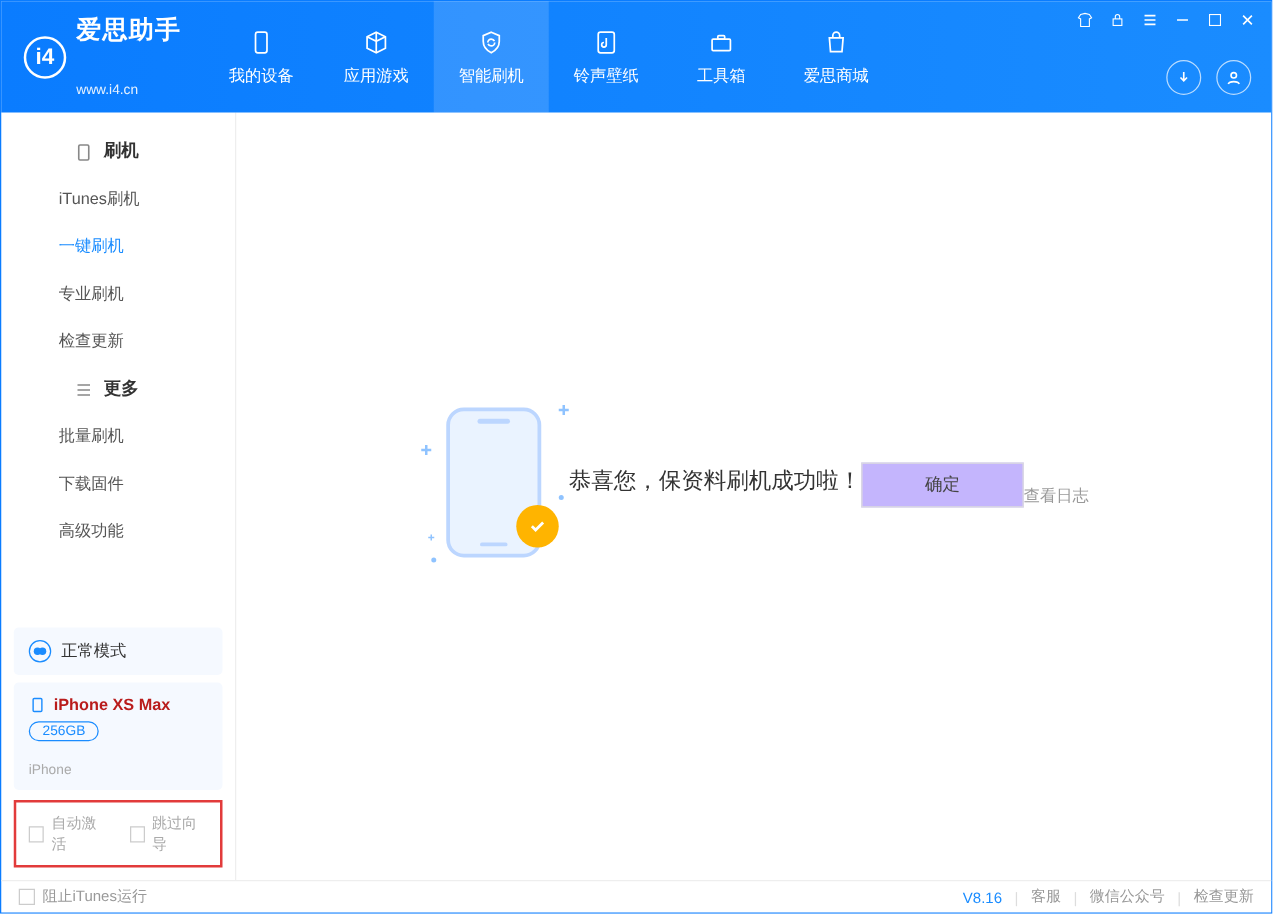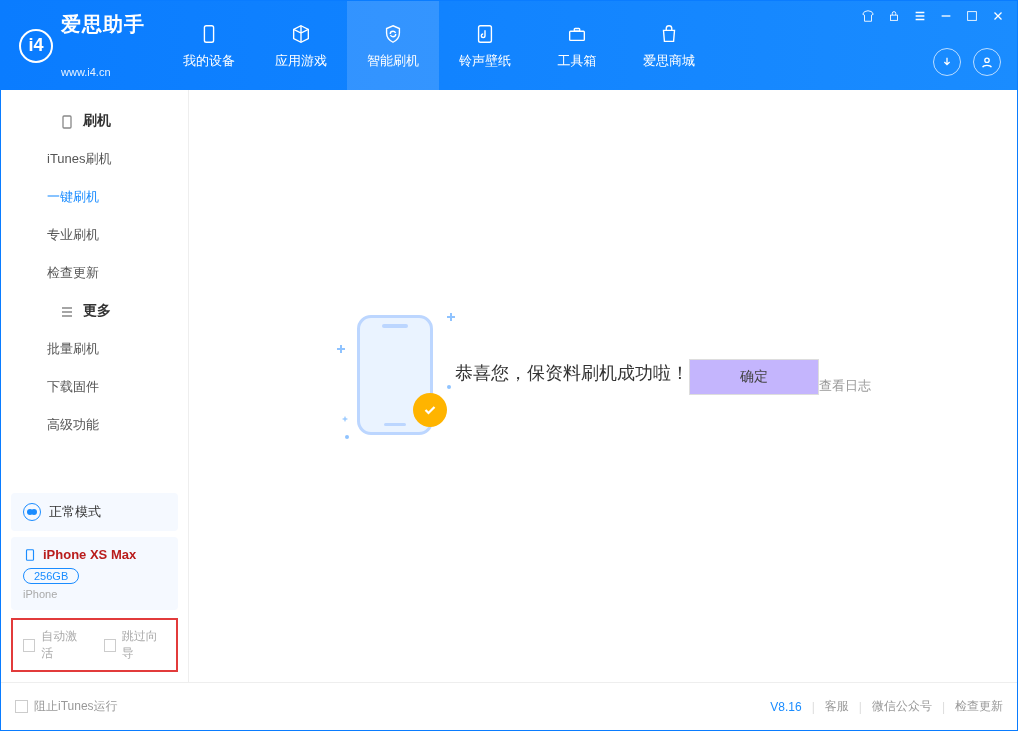--- a/index.html
+++ b/index.html
@@ -37,21 +37,21 @@
 .sb-item.active { color:#1a8cff; }
 
 .sb-bottom { border-top:0; }
 .mode-card, .device-card { margin:6px 10px; background:#f5f9ff; border-radius:4px; padding:10px 12px; font-size:13px; }
 .mode-card { display:flex; align-items:center; gap:8px; color:#333; }
 .mode-icon { width:18px; height:18px; border:1.5px solid #1a8cff; border-radius:50%; display:flex; align-items:center; justify-content:center; }
 .mode-icon .dots { width:6px; height:6px; background:#1a8cff; border-radius:50%; box-shadow: 4px 0 0 #1a8cff; transform:translateX(-2px); }
 .device-card .dev-title { font-weight:bold; color:#b91c1c; display:flex; align-items:flex-end; gap:6px; }
 .device-card .dev-title svg{ stroke:#1a8cff; }
 .dev-badge { display:inline-block; margin-top:6px; padding:1px 10px; border:1px solid #1a8cff; border-radius:10px; font-size:11px; color:#1a8cff; }
-.dev-sub { font-size:11px; color:#aaa; margin-top:4px; }
+.dev-sub { font-size:11px; color:#aaa; margin-top:17px; }
 
 .red-box { margin:8px 10px 10px; border:2px solid #e23b3b; padding:8px 10px; display:flex; gap:18px; align-items:center; }
 .chk { display:flex; align-items:center; gap:6px; font-size:12px; color:#aaa; cursor:pointer; }
 .chk .box { width:13px; height:13px; border:1px solid #ccc; }
 
 
 .main { flex:1; display:flex; flex-direction:row; align-items:center; justify-content:center; position:relative; }
 .illus { width:120px; height:140px; position:relative; margin-bottom:22px; }
 .phone { position:absolute; left:22px; top:10px; width:76px; height:120px; border:3px solid #bcd6ff; border-radius:14px; background:#eaf3ff; }
 .phone::before { content:""; position:absolute; top:6px; left:50%; transform:translateX(-50%); width:26px; height:4px; background:#bcd6ff; border-radius:2px; }
@@ -64,21 +64,21 @@
 .spark::after{top:3px;left:0;width:8px;height:2px;}
 .s1{left:2px;top:40px}.s2{right:0;top:8px}.s3{left:6px;bottom:22px;transform:scale(.6)}
 .dot{position:absolute;width:4px;height:4px;background:#8fc3ff;border-radius:50%}
 .d1{right:4px;bottom:56px}.d2{left:10px;bottom:6px}
 
 .success-text { font-size:18px; color:#333; margin-bottom:26px; }
 .ok-btn { width:130px; height:36px; border:1px solid #ddd; background:#c4b5fd; font-size:14px; color:#444; cursor:pointer; margin-bottom:18px; }
 .log-link { font-size:13px; color:#999; cursor:pointer; }
 
 
-.footer { height:48px; border-top:1px solid #eee; display:flex; align-items:center; padding:0 14px; font-size:12px; color:#999; }
+.footer { height:26px; border-top:1px solid #eee; display:flex; align-items:center; padding:0 14px; font-size:12px; color:#999; }
 .footer .chk { color:#999; }
 .footer-right { margin-left:auto; display:flex; align-items:center; gap:10px; }
 .footer-right .sep { color:#ddd; }
 .footer-right span[data-interactable="true"] { cursor:pointer; }
 .ver { color:#1a8cff; }
 </style>
 </head>
 <body>
 
 <div class="window" data-interactable="false">

